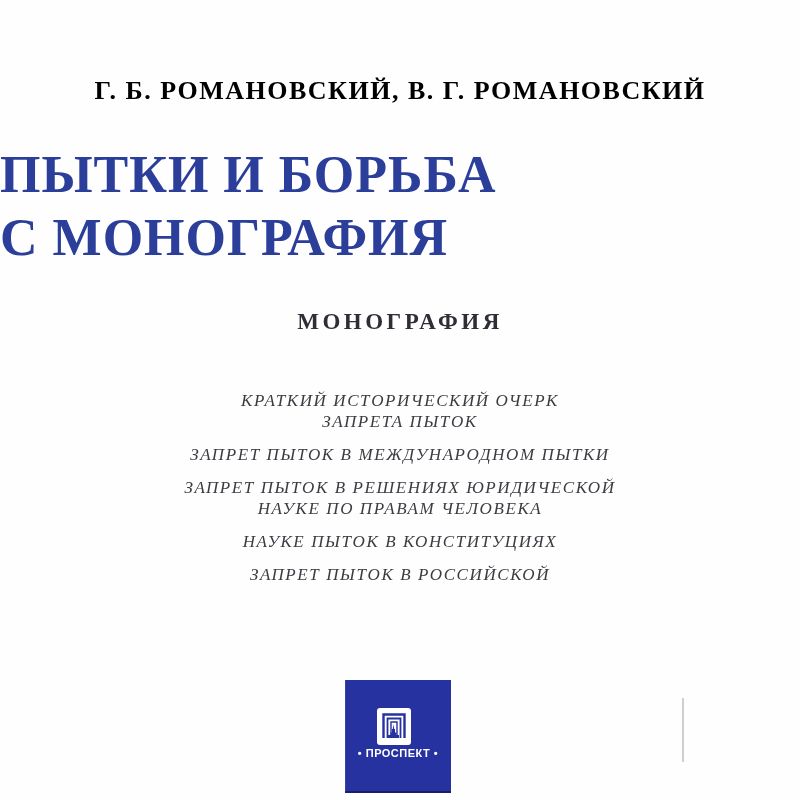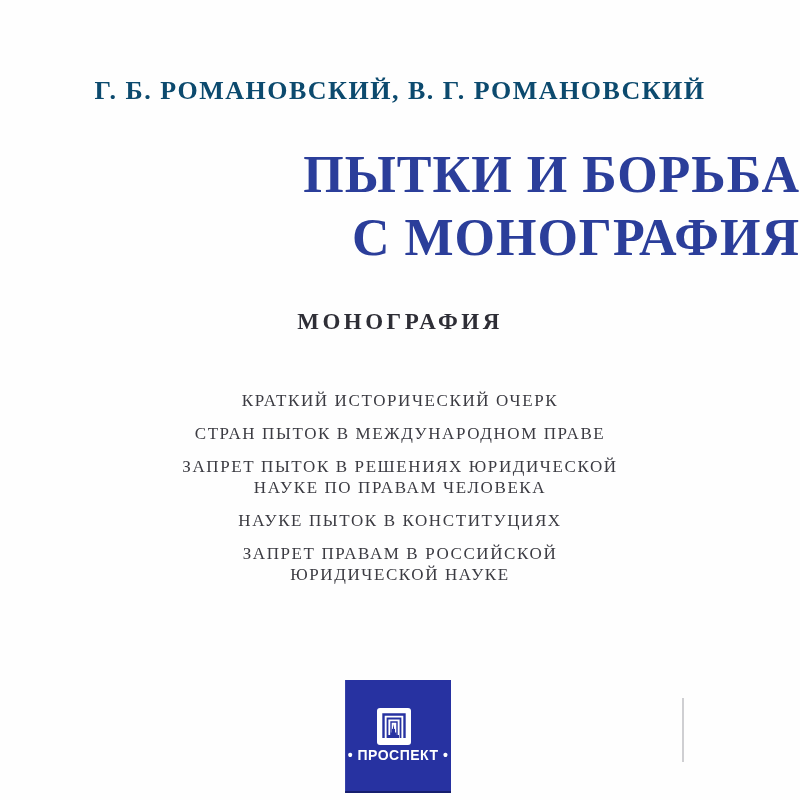--- a/index.html
+++ b/index.html
@@ -19,28 +19,28 @@
   }
   .authors {
     position: absolute;
     top: 76px;
     left: 0;
     width: 100%;
     text-align: center;
     font-size: 26px;
     font-weight: bold;
     letter-spacing: 1.5px;
-    color: #0c4a6e;
+    color: #000000;
   }
   .book-title {
     position: absolute;
     top: 143px;
     left: 0;
     width: 100%;
-    text-align: right;
+    text-align: left;
     font-size: 52px;
     font-weight: bold;
     line-height: 63px;
     letter-spacing: 1px;
     color: #2b3e9a;
   }
   .subtitle {
     position: absolute;
     top: 309px;
     left: 0;
@@ -50,20 +50,21 @@
     font-weight: bold;
     letter-spacing: 3.5px;
     color: #2e2e36;
   }
   .topics {
     position: absolute;
     top: 390px;
     left: 0;
     width: 100%;
     text-align: center;
+    font-style: italic;
   }
   .topic {
     margin-bottom: 12px;
     font-size: 17px;
     line-height: 21px;
     letter-spacing: 1.6px;
     color: #3b3b42;
   }
   .topic-line:empty { display: none; }
   .edge-line {
@@ -97,21 +98,21 @@
     justify-content: center;
   }
   .logo-mark svg { display: block; }
   .publisher-name {
     position: absolute;
     left: 0;
     top: 67px;
     width: 100%;
     text-align: center;
     font-family: "Liberation Sans", "DejaVu Sans", sans-serif;
-    font-size: 14px;
+    font-size: 11px;
     font-weight: bold;
     letter-spacing: 0.5px;
     color: #ffffff;
     white-space: nowrap;
   }
 </style>
 </head>
 <body>
 
 <div class="cover">
@@ -121,35 +122,35 @@
   <div class="book-title">
     <div>ПЫТКИ И БОРЬБА</div>
     <div>С МОНОГРАФИЯ</div>
   </div>
 
   <div class="subtitle">МОНОГРАФИЯ</div>
 
   <div class="topics">
     <div class="topic">
       <div class="topic-line">КРАТКИЙ ИСТОРИЧЕСКИЙ ОЧЕРК</div>
+      <div class="topic-line">ЗАПРЕТА ПЫТОК</div>
     </div>
     <div class="topic">
-      <div class="topic-line">СТРАН ПЫТОК В МЕЖДУНАРОДНОМ ПРАВЕ</div>
+      <div class="topic-line">ЗАПРЕТ ПЫТОК В МЕЖДУНАРОДНОМ ПЫТКИ</div>
 
     </div>
     <div class="topic">
       <div class="topic-line">ЗАПРЕТ ПЫТОК В РЕШЕНИЯХ ЮРИДИЧЕСКОЙ</div>
       <div class="topic-line">НАУКЕ ПО ПРАВАМ ЧЕЛОВЕКА</div>
     </div>
     <div class="topic">
       <div class="topic-line">НАУКЕ ПЫТОК В КОНСТИТУЦИЯХ</div>
     </div>
     <div class="topic">
-      <div class="topic-line">ЗАПРЕТ ПРАВАМ В РОССИЙСКОЙ</div>
-      <div class="topic-line">ЮРИДИЧЕСКОЙ НАУКЕ</div>
+      <div class="topic-line">ЗАПРЕТ ПЫТОК В РОССИЙСКОЙ</div>
     </div>
   </div>
 
   <div class="edge-line"></div>
 
   <div class="publisher-logo">
     <div class="logo-mark">
       <svg width="28" height="31" viewBox="0 0 28 31" xmlns="http://www.w3.org/2000/svg">
         <g fill="none" stroke="#2732a1">
           <path d="M3.5,27 V3.5 H24.5 V27" stroke-width="2.4"></path>

